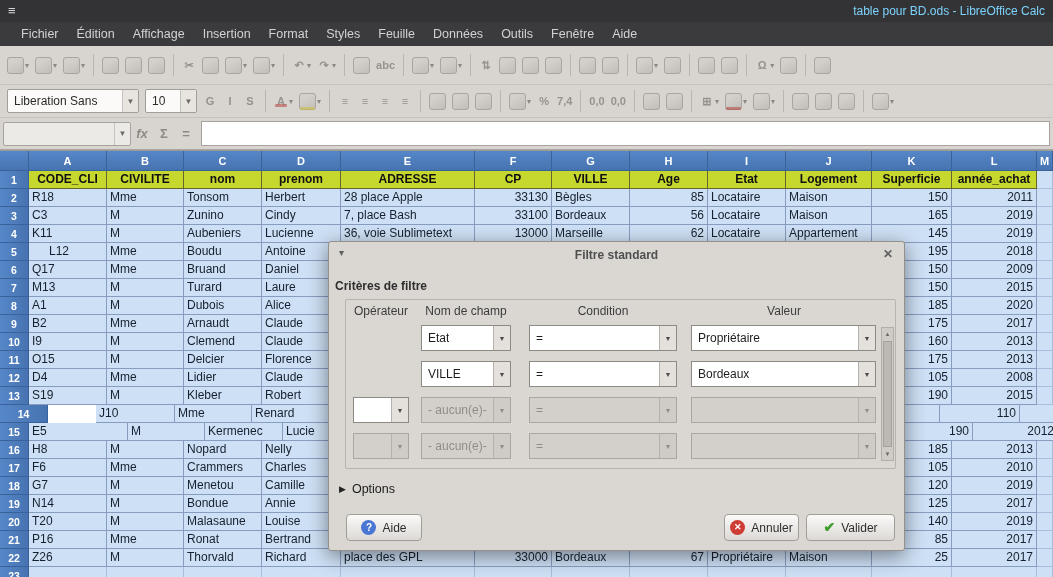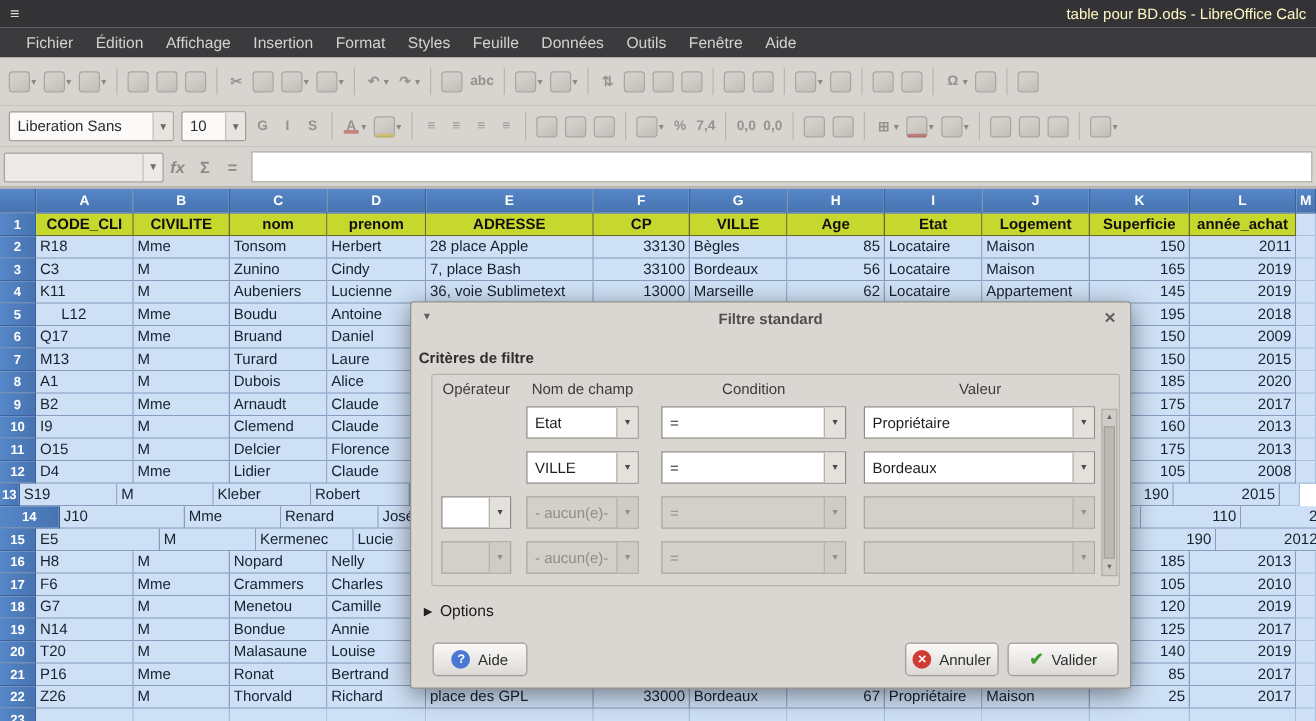--- a/index.html
+++ b/index.html
@@ -4,21 +4,21 @@
 <style>
   *{box-sizing:border-box;margin:0;padding:0}
   html,body{background:#555}
   #app{position:relative;width:1053px;height:577px;overflow:hidden;background:#d8d5d1;
        font-family:"Liberation Sans",sans-serif;}
 
   
   .titlebar{position:absolute;left:0;top:0;width:100%;height:22px;background:#333336;
     display:flex;align-items:center;padding:0 8px;}
   .winmenu{color:#d8d8d8;font-size:13px;line-height:22px}
-  .win-title{margin-left:auto;color:#fef9c3;font-size:12px}
+  .win-title{margin-left:auto;color:#7dd3fc;font-size:12px}
   .menubar{position:absolute;left:0;top:22px;width:100%;height:24px;background:#3b3b3e;
     display:flex;align-items:center;padding-left:12px}
   .mi{color:#d2d2d2;font-size:12.5px;line-height:24px;padding:0 9px;white-space:nowrap}
 
   
   .tb{position:absolute;left:0;width:100%;background:#d8d5d1;display:flex;align-items:center;
       padding:0 4px;overflow:hidden;border-bottom:1px solid #c6c3be}
   .tb1{top:46px;height:39px}
   .tb2{top:85px;height:33px}
   .tbi{display:inline-flex;align-items:center;padding:2px;margin:0 1px;position:relative}
@@ -558,38 +558,38 @@
         <div class="dc ar" style="width: 77px;"></div>
         <div class="dc al" style="width: 78px;"></div>
         <div class="dc ar" style="width: 78px;"></div>
         <div class="dc al" style="width: 78px;"></div>
         <div class="dc al" style="width: 86px;"></div>
         <div class="dc ar" style="width: 80px;">105</div>
         <div class="dc ar" style="width: 85px;">2008</div>
         <div class="oc" style="width: 16px;"></div>
       </div>
       <div class="srow" style="height: 18px;">
-        <div class="rh" style="width: 16px;">13</div>
+        <div class="rh" style="width: 29px;">13</div>
         <div class="dc al" style="width: 78px;">S19</div>
         <div class="dc al" style="width: 77px;">M</div>
         <div class="dc al" style="width: 78px;">Kleber</div>
         <div class="dc al" style="width: 79px;">Robert</div>
         <div class="dc al" style="width: 134px;"></div>
         <div class="dc ar" style="width: 77px;"></div>
         <div class="dc al" style="width: 78px;"></div>
         <div class="dc ar" style="width: 78px;"></div>
         <div class="dc al" style="width: 78px;"></div>
         <div class="dc al" style="width: 86px;"></div>
         <div class="dc ar" style="width: 80px;">190</div>
         <div class="dc ar" style="width: 85px;">2015</div>
         <div class="oc" style="width: 16px;"></div>
       </div>
       <div class="srow" style="height: 18px;">
         <div class="rh" style="width: 48px;">14</div>
-        <div class="dc al" style="width: 100px;">J10</div>
+        <div class="dc al" style="width: 79px; margin-left: 48px;">J10</div>
         <div class="dc al" style="width: 77px;">Mme</div>
         <div class="dc al" style="width: 78px;">Renard</div>
         <div class="dc al" style="width: 79px;">José</div>
         <div class="dc al" style="width: 134px;"></div>
         <div class="dc ar" style="width: 77px;"></div>
         <div class="dc al" style="width: 78px;"></div>
         <div class="dc ar" style="width: 78px;"></div>
         <div class="dc al" style="width: 78px;"></div>
         <div class="dc al" style="width: 86px;"></div>
         <div class="dc ar" style="width: 80px;">110</div>

